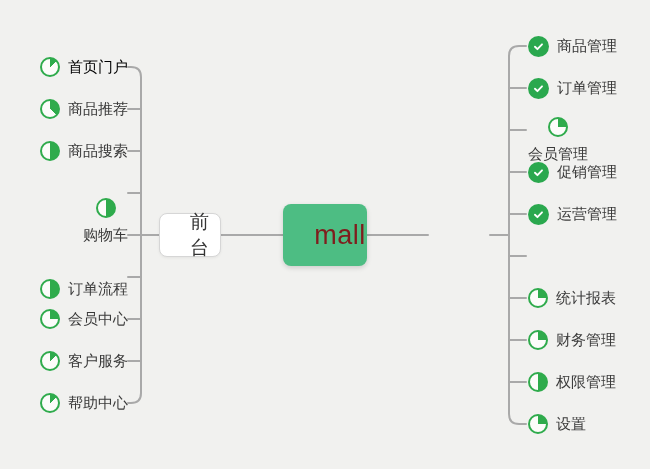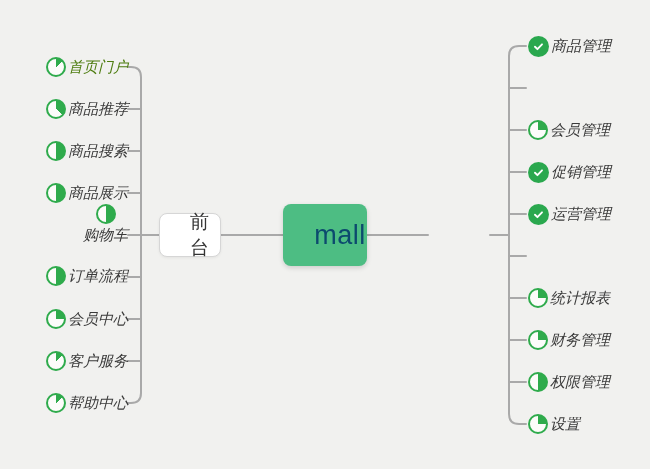--- a/index.html
+++ b/index.html
@@ -17,21 +17,21 @@
     color:#fff;font-size:27px;letter-spacing:.5px;
     box-shadow:0 2px 5px rgba(0,0,0,.15);
   }
   .branch{
     width:62px;height:44px;top:213px;background:#fff;
     border:1px solid #d6d6d6;color:#333;font-size:19px;
     box-shadow:0 1px 3px rgba(0,0,0,.06);
   }
   #node-front{left:159px;}
   #node-back{left:428px;}
-  .row{position:absolute;height:26px;display:flex;align-items:center;gap:2px;font-style:italic;}
+  .row{position:absolute;height:26px;display:flex;align-items:center;gap:8px;}
   .row.left{justify-content:flex-end;}
   .label{font-size:15px;color:#3a3a3a;white-space:nowrap;}
   .pie{
     width:20px;height:20px;border-radius:50%;box-sizing:border-box;
     border:2px solid var(--green);flex:0 0 auto;
     background:conic-gradient(var(--green) var(--deg), #fcfcfa 0);
   }
   .done{
     width:21px;height:21px;border-radius:50%;background:var(--green-done);
     display:flex;align-items:center;justify-content:center;flex:0 0 auto;
@@ -59,42 +59,38 @@
       <path d="M509 88 H526" fill="none" stroke="#a9a9a9" stroke-width="2" stroke-linecap="round"></path>
       <path d="M509 130 H526" fill="none" stroke="#a9a9a9" stroke-width="2" stroke-linecap="round"></path>
       <path d="M509 172 H526" fill="none" stroke="#a9a9a9" stroke-width="2" stroke-linecap="round"></path>
       <path d="M509 214 H526" fill="none" stroke="#a9a9a9" stroke-width="2" stroke-linecap="round"></path>
       <path d="M509 256 H526" fill="none" stroke="#a9a9a9" stroke-width="2" stroke-linecap="round"></path>
       <path d="M509 298 H526" fill="none" stroke="#a9a9a9" stroke-width="2" stroke-linecap="round"></path>
       <path d="M509 340 H526" fill="none" stroke="#a9a9a9" stroke-width="2" stroke-linecap="round"></path>
       <path d="M509 382 H526" fill="none" stroke="#a9a9a9" stroke-width="2" stroke-linecap="round"></path>
     </svg>
   <div class="node branch" id="node-front">前台</div>
-  <div class="node root" id="node-root" style="background: rgb(77, 189, 131); color: #0c4a6e;">mall</div>
+  <div class="node root" id="node-root" style="background: rgb(77, 189, 131); color: #7f1d1d;">mall</div>
 <div class="row left" style="top: 54px; right: 522px;">
       <span class="pie" style="--deg: 45deg;"></span>
-      <span class="label" style="color: #4d7c0f;">首页门户</span>
+      <span class="label" style="color: #000000;">首页门户</span>
     </div>
     <div class="row left" style="top: 96px; right: 522px;">
       <span class="pie" style="--deg: 135deg;"></span>
       <span class="label" style="color: rgb(58, 58, 58);">商品推荐</span>
     </div>
     <div class="row left" style="top: 138px; right: 522px;">
       <span class="pie" style="--deg: 180deg;"></span>
       <span class="label" style="color: rgb(58, 58, 58);">商品搜索</span>
     </div>
-    <div class="row left" style="top: 180px; right: 522px;">
-      <span class="pie" style="--deg: 180deg;"></span>
-      <span class="label" style="color: rgb(58, 58, 58);">商品展示</span>
-    </div>
     <div class="row left" style="top: 219px; right: 522px; flex-direction: column;">
       <span class="pie" style="--deg: 180deg;"></span>
       <span class="label" style="color: rgb(58, 58, 58);">购物车</span>
     </div>
-    <div class="row left" style="top: 263px; right: 522px;">
+    <div class="row left" style="top: 276px; right: 522px;">
       <span class="pie" style="--deg: 180deg;"></span>
       <span class="label" style="color: rgb(58, 58, 58);">订单流程</span>
     </div>
     <div class="row left" style="top: 306px; right: 522px;">
       <span class="pie" style="--deg: 90deg;"></span>
       <span class="label" style="color: rgb(58, 58, 58);">会员中心</span>
     </div>
     <div class="row left" style="top: 348px; right: 522px;">
       <span class="pie" style="--deg: 45deg;"></span>
       <span class="label" style="color: rgb(58, 58, 58);">客户服务</span>
@@ -104,21 +100,29 @@
       <span class="label" style="color: rgb(58, 58, 58);">帮助中心</span>
     </div>
     <div class="row right" style="top: 33px; left: 528px;">
       <span class="done">
         <svg viewBox="0 0 24 24">
           <path d="M5.5 12.5l4.5 4.5 8.5-9" fill="none" stroke="#fff" stroke-width="3.4" stroke-linecap="round" stroke-linejoin="round"></path>
         </svg>
       </span>
       <span class="label" style="color: rgb(58, 58, 58);">商品管理</span>
     </div>
-    <div class="row right" style="top: 117px; left: 528px;">
+    <div class="row right" style="top: 75px; left: 528px;">
+      <span class="done">
+        <svg viewBox="0 0 24 24">
+          <path d="M5.5 12.5l4.5 4.5 8.5-9" fill="none" stroke="#fff" stroke-width="3.4" stroke-linecap="round" stroke-linejoin="round"></path>
+        </svg>
+      </span>
+      <span class="label" style="color: rgb(58, 58, 58);">订单管理</span>
+    </div>
+    <div class="row right" style="top: 117px; left: 528px; flex-direction: column;">
       <span class="pie" style="--deg: 90deg;"></span>
       <span class="label" style="color: rgb(58, 58, 58);">会员管理</span>
     </div>
     <div class="row right" style="top: 201px; left: 528px;">
       <span class="done">
         <svg viewBox="0 0 24 24">
           <path d="M5.5 12.5l4.5 4.5 8.5-9" fill="none" stroke="#fff" stroke-width="3.4" stroke-linecap="round" stroke-linejoin="round"></path>
         </svg>
       </span>
       <span class="label" style="color: rgb(58, 58, 58);">运营管理</span>

